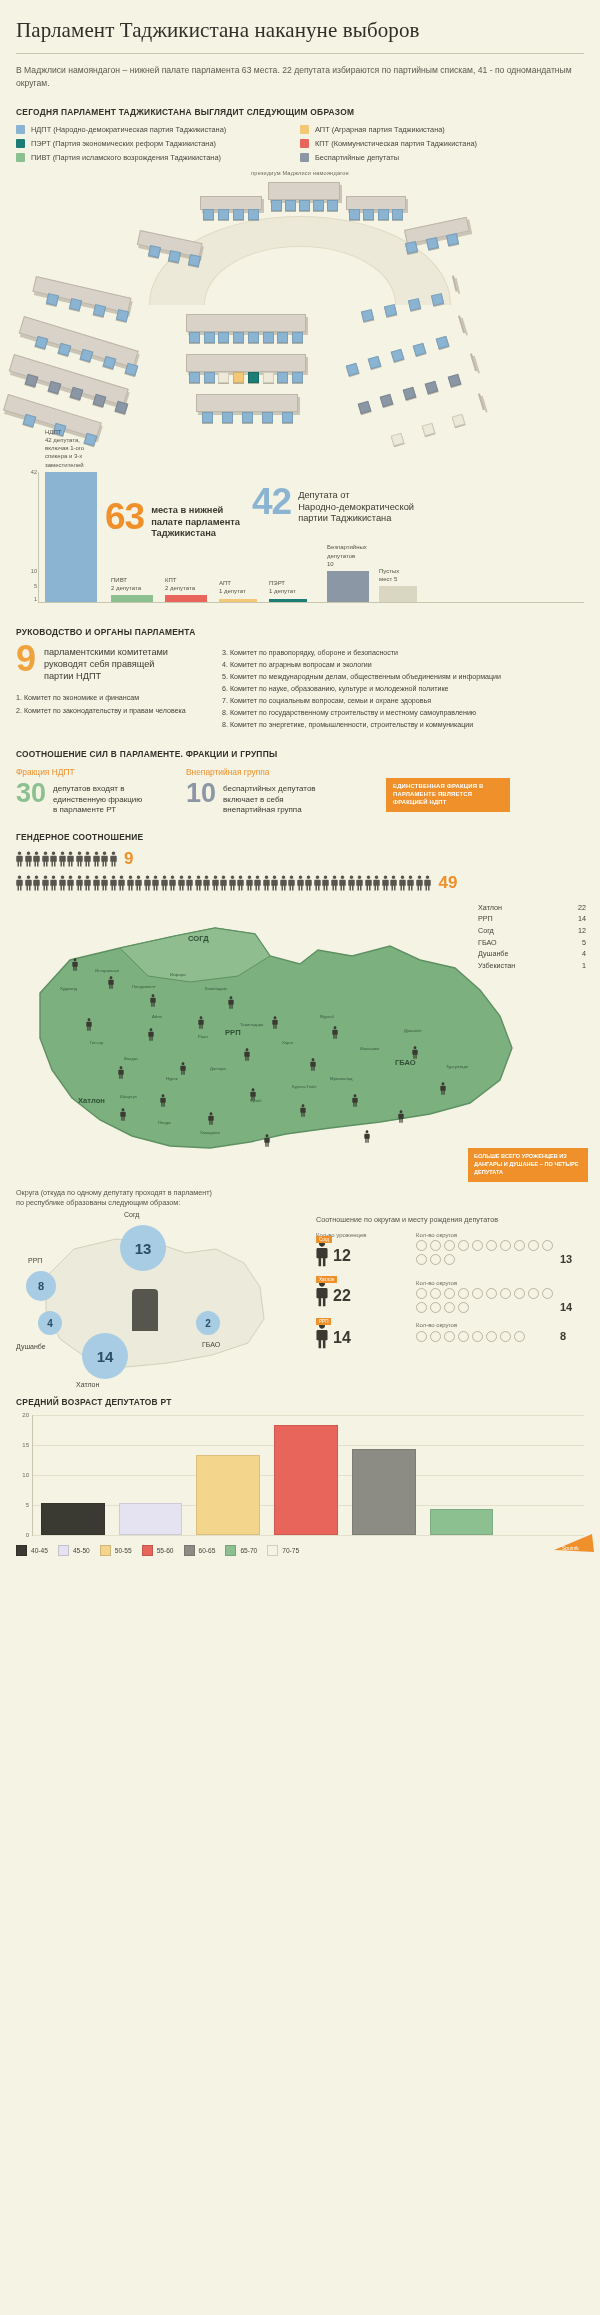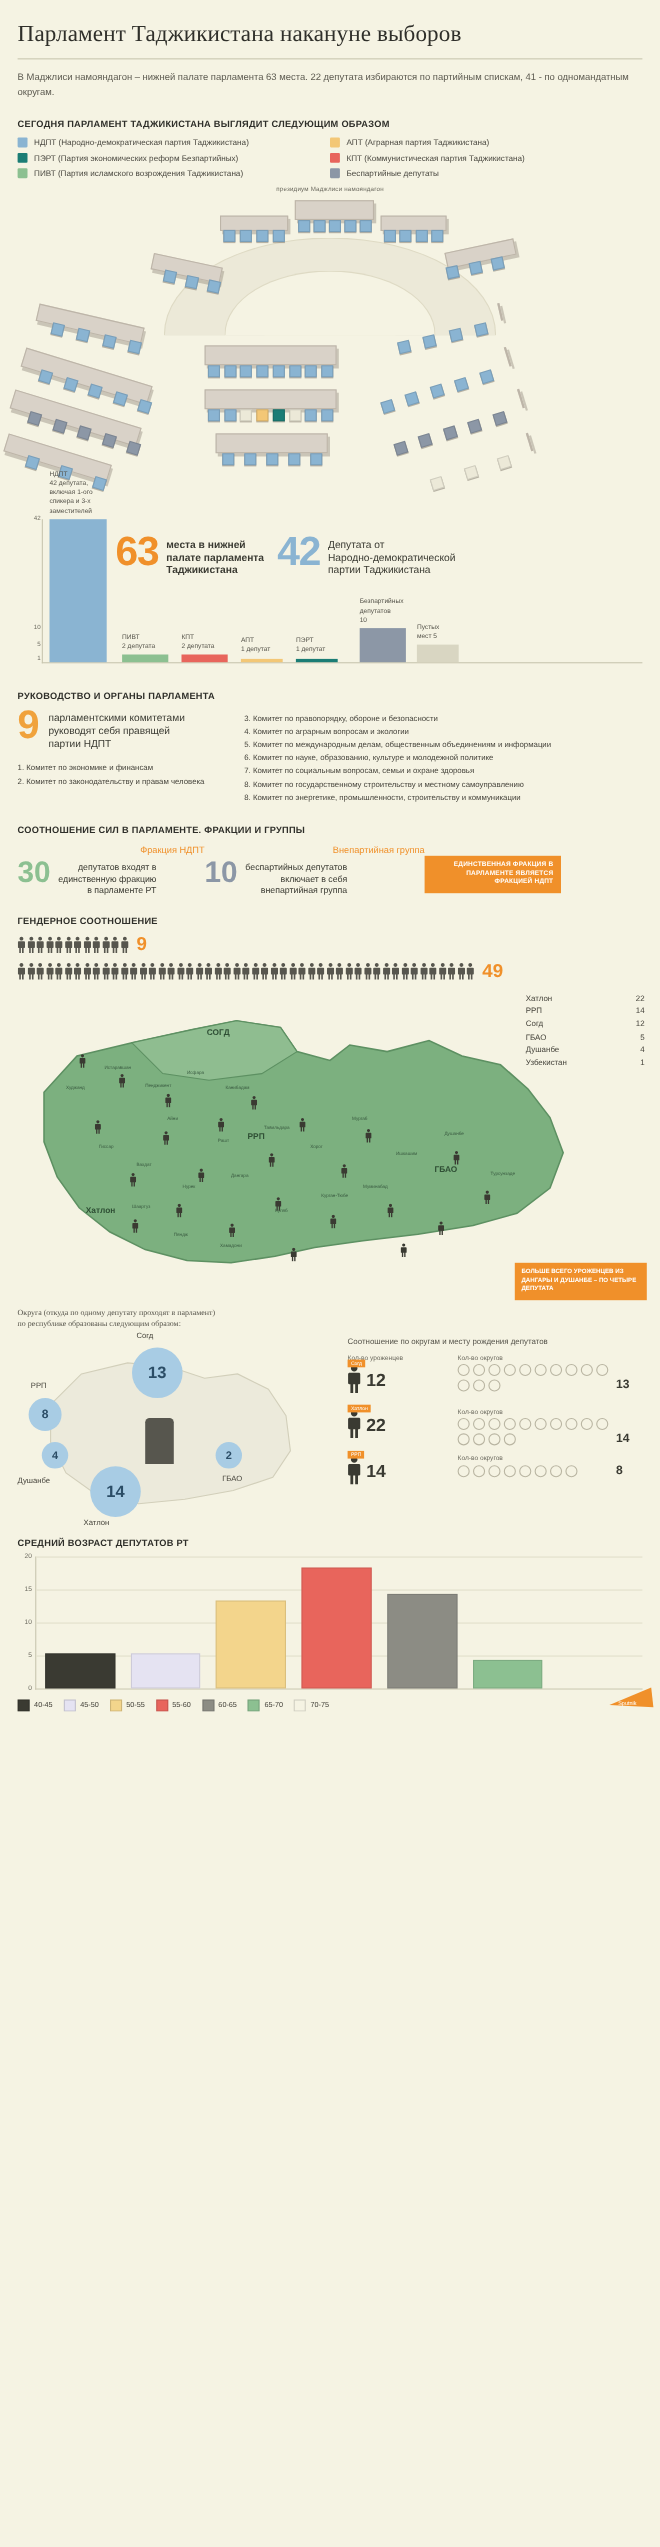--- a/index.html
+++ b/index.html
@@ -88,21 +88,21 @@
   .committees{padding:0 16px;position:relative;display:flex;gap:6px;}
   .comm-left{width:200px;position:relative;}
   .comm-big{display:flex;align-items:flex-start;gap:8px;}
   .comm-num{font-size:36px;font-weight:bold;color:#f0a23c;line-height:.8;}
   .comm-head{font-size:9.2px;line-height:1.3;color:#3a3a32;padding-top:2px;}
   .comm-list{margin-top:10px;font-size:7.1px;line-height:1.7;color:#46443c;}
   .comm-list div{white-space:nowrap;}
   .comm-right{flex:1;font-size:7.1px;line-height:1.7;color:#46443c;padding-top:2px;}
 
   
-  .factions{padding:0 16px;position:relative;display:flex;gap:0;text-align:right;}
+  .factions{padding:0 16px;position:relative;display:flex;gap:0;}
   .fac{position:relative;}
   .fac-title{font-size:8.4px;color:#f0902a;margin-bottom:5px;}
   .fac-body{display:flex;align-items:flex-start;gap:7px;}
   .fac-num{font-size:27px;font-weight:bold;line-height:.85;}
   .fac-txt{font-size:8px;line-height:1.32;color:#3a3a32;padding-top:2px;}
   .orange-box{
     background:#f0902a;color:#fff;font-size:5.9px;font-weight:bold;
     line-height:1.35;padding:5px 7px;letter-spacing:.2px;
     text-transform:uppercase;display:inline-block;
   }
@@ -123,21 +123,21 @@
   .map-note{
     position:absolute;right:12px;bottom:6px;
     background:#f0902a;color:#fff;font-size:5.6px;font-weight:bold;
     line-height:1.4;padding:5px 6px;text-transform:uppercase;width:108px;
   }
   .map-region-name{position:absolute;font-size:7.6px;color:#2f4f35;font-weight:bold;}
   .city{position:absolute;font-size:4.2px;color:#3b5c42;white-space:nowrap;}
 
   
   .dist-sect{padding:0 16px;position:relative;}
-  .dist-sub{font-size:7.2px;line-height:1.5;color:#55534a;margin-bottom:6px;font-family:Liberation Serif, serif;}
+  .dist-sub{font-size:7.2px;line-height:1.5;color:#55534a;margin-bottom:6px;}
   .dist-map{position:relative;width:270px;height:175px;}
   .circ{
     position:absolute;border-radius:50%;background:#a8cce4;
     display:flex;align-items:center;justify-content:center;
     color:#2b4d66;font-weight:bold;
   }
   .circ-lbl{position:absolute;font-size:7px;color:#46443c;}
   .right-col{position:absolute;left:300px;top:0;width:286px;}
   .rc-head{font-size:7.2px;color:#55534a;margin-bottom:8px;}
   .fig-row{display:flex;align-items:flex-start;gap:8px;margin-bottom:9px;}
@@ -182,21 +182,21 @@
       <div class="legend-item">
         <span class="swatch" style="background: rgb(138, 180, 210);"></span>
         <span>НДПТ (Народно-демократическая партия Таджикистана)</span>
       </div>
       <div class="legend-item">
         <span class="swatch" style="background: rgb(243, 199, 118);"></span>
         <span>АПТ (Аграрная партия Таджикистана)</span>
       </div>
       <div class="legend-item">
         <span class="swatch" style="background: rgb(27, 125, 117);"></span>
-        <span>ПЭРТ (Партия экономических реформ Безпартийных)</span>
+        <span>ПЭРТ (Партия экономических реформ Таджикистана)</span>
       </div>
       <div class="legend-item">
         <span class="swatch" style="background: rgb(232, 101, 92);"></span>
         <span>КПТ (Коммунистическая партия Таджикистана)</span>
       </div>
       <div class="legend-item">
         <span class="swatch" style="background: rgb(140, 192, 145);"></span>
         <span>ПИВТ (Партия исламского возрождения Таджикистана)</span>
       </div>
       <div class="legend-item">
@@ -343,21 +343,21 @@
         </div>
         <div class="bar" style="left: 340px; width: 38px; height: 15.4762px; background: rgb(217, 214, 194);"></div>
         <div class="bar-note" style="left: 340px; width: 72px; bottom: 18.4762px;">
           <div>Пустых</div>
           <div>мест 5</div>
         </div>
       </div>
   </div>
 
   <div class="stats-row" id="bigstats" style="height:62px;margin-top:-116px;">
-      <div class="bigstat" style="left: 105px; top: 0px;">
+      <div class="bigstat" style="left: 105px; top: 15px;">
         <div class="bignum" style="color: rgb(240, 144, 42);">63</div>
         <div class="bigtxt" style="width: 130px; font-weight: bold;">
           <div>места в нижней</div>
           <div>палате парламента</div>
           <div>Таджикистана</div>
         </div>
       </div>
       <div class="bigstat" style="left: 252px; top: 0px;">
         <div class="bignum" style="color: rgb(138, 180, 210);">42</div>
         <div class="bigtxt" style="width: 180px;">

